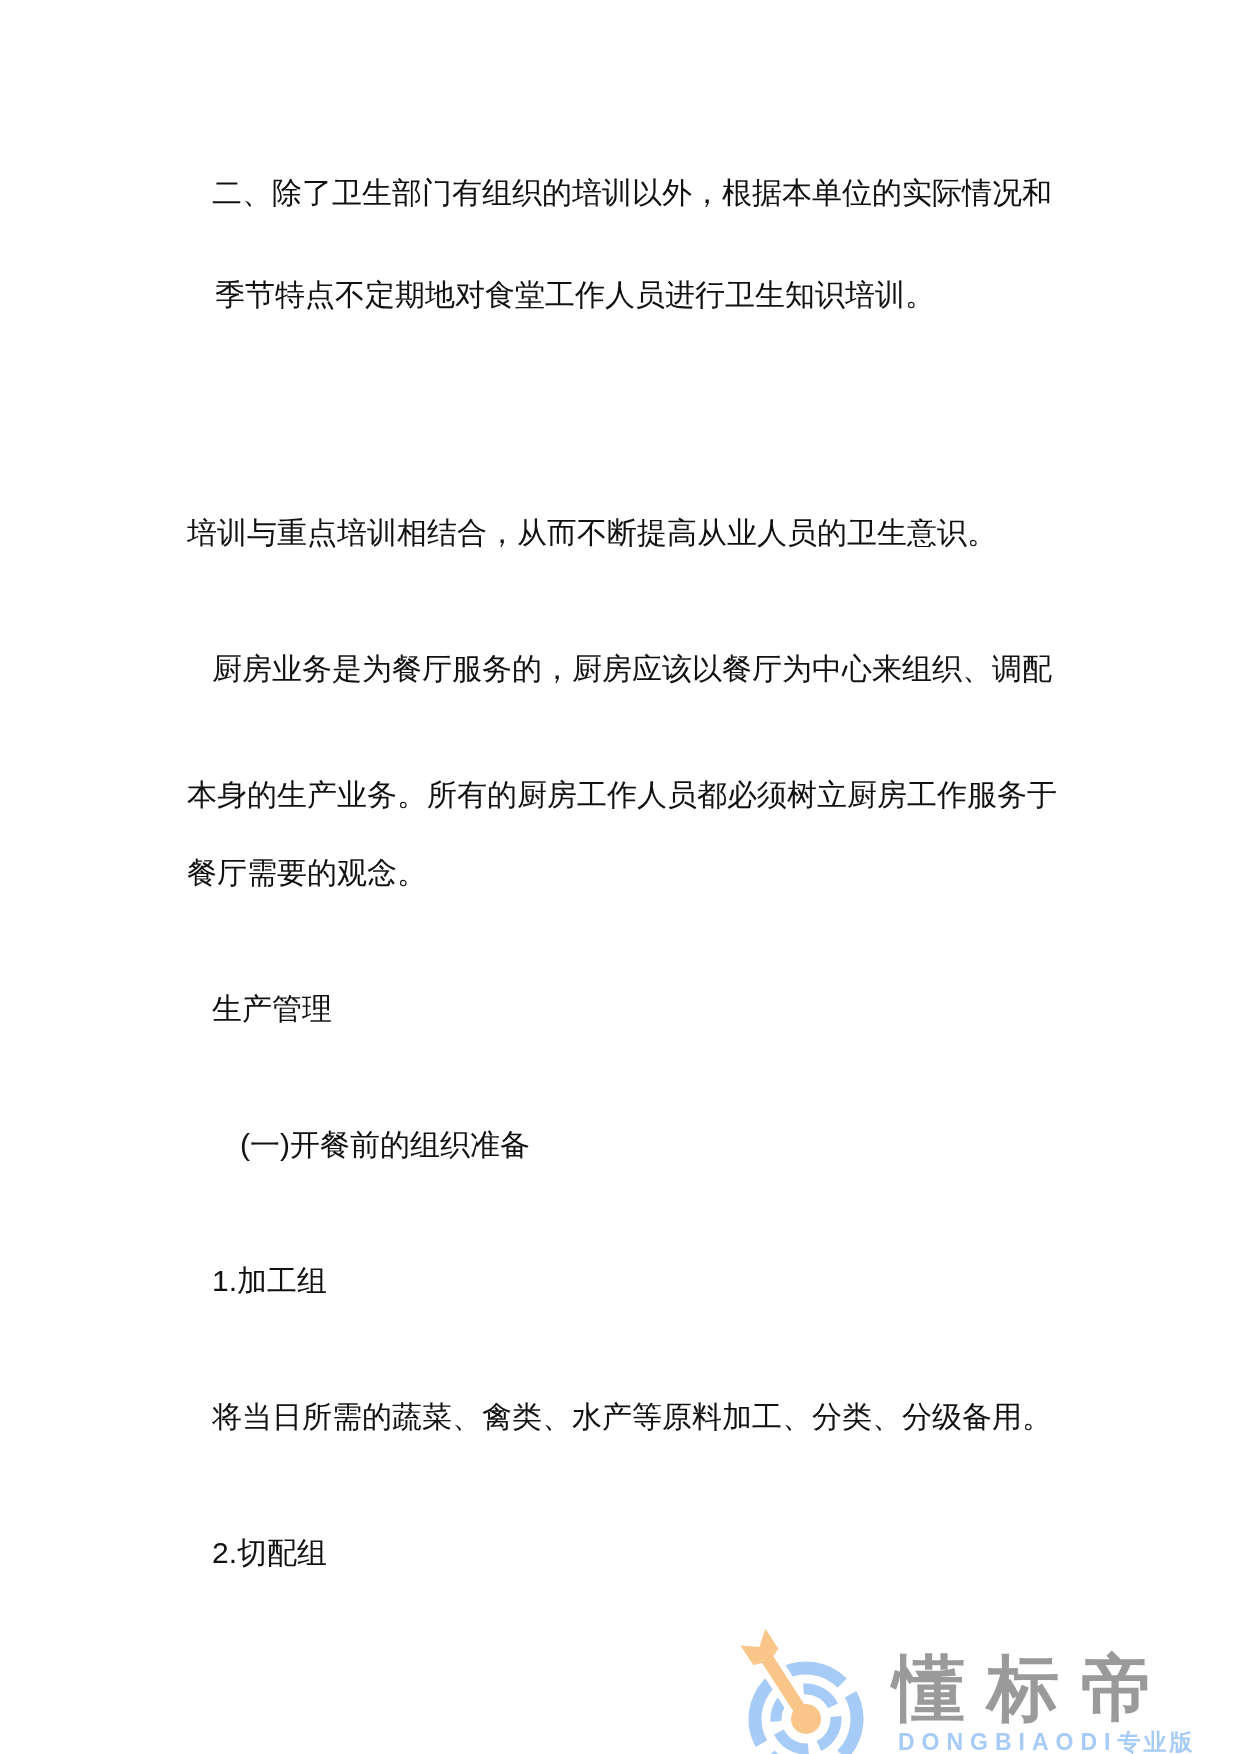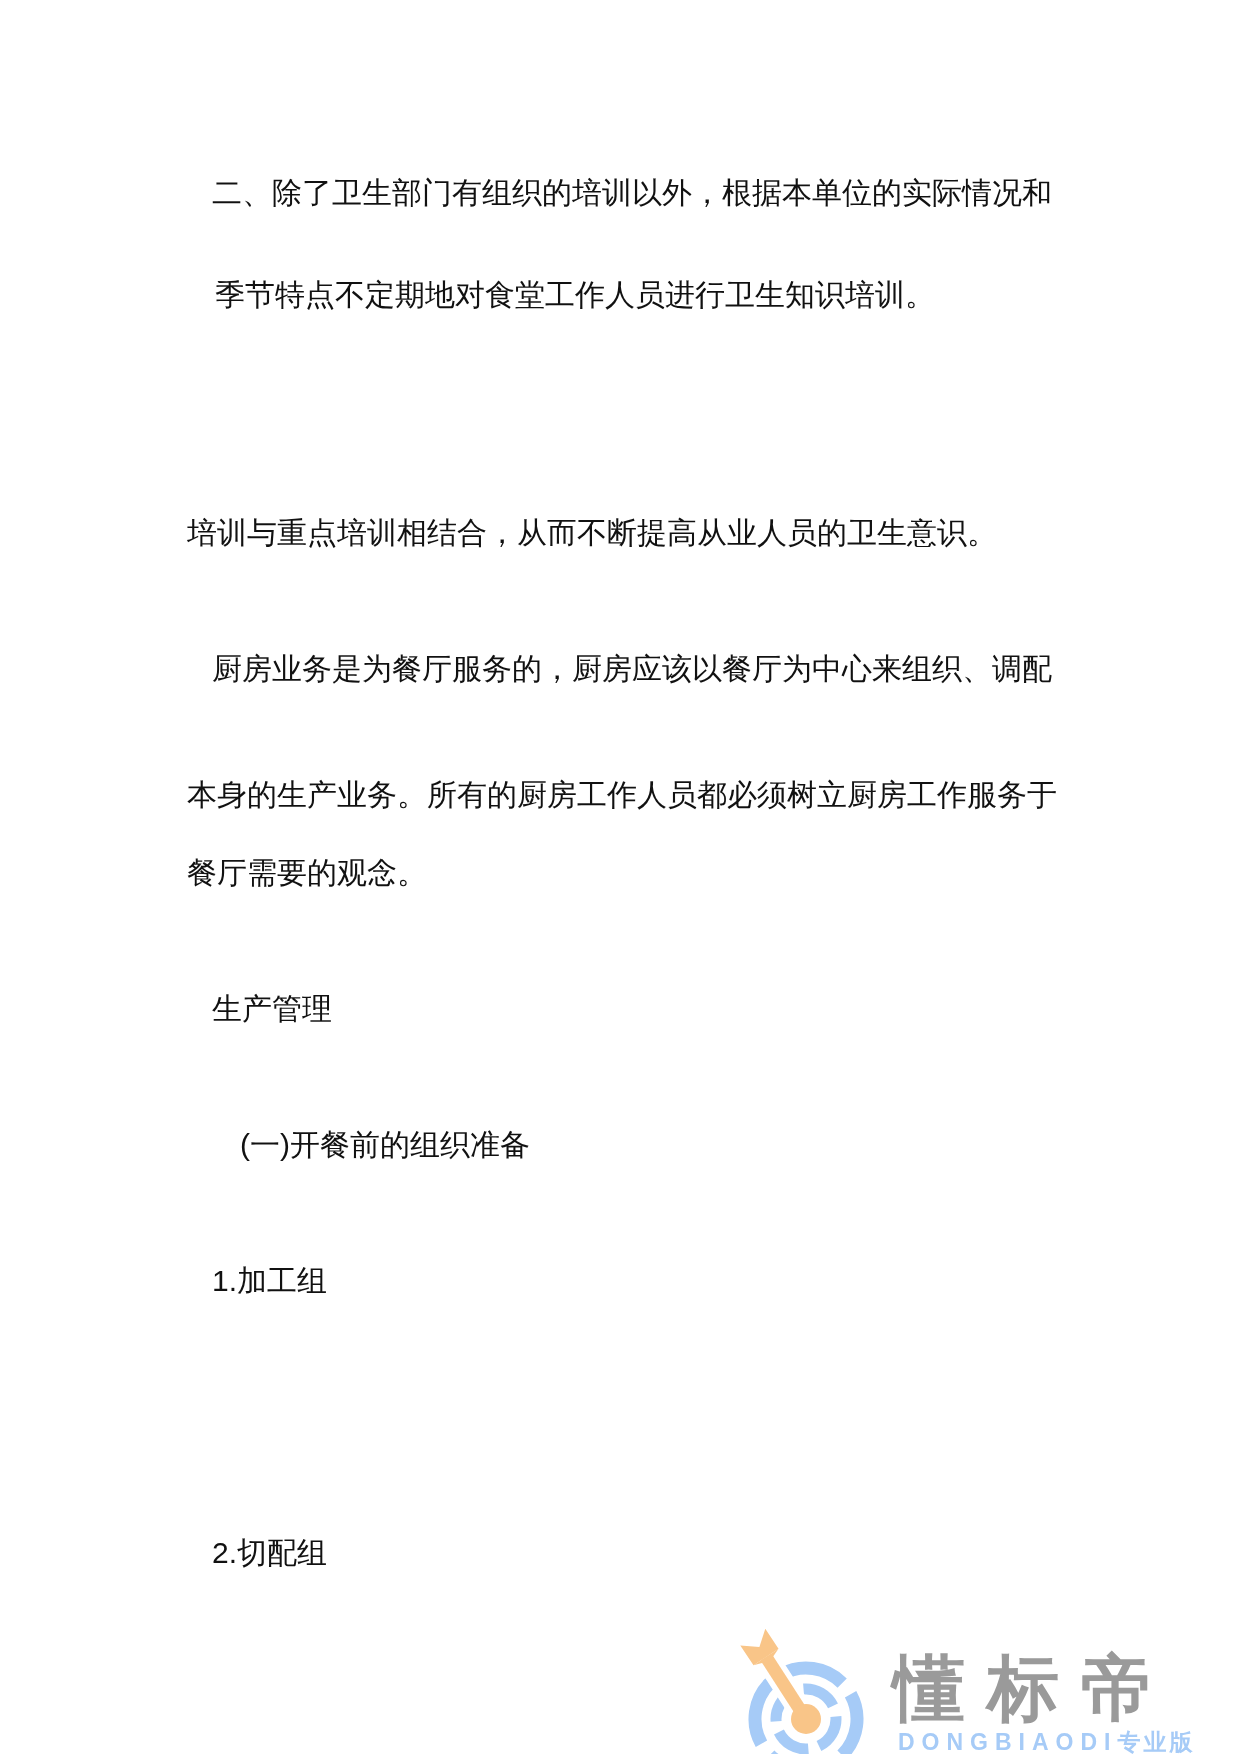--- a/index.html
+++ b/index.html
@@ -72,20 +72,21 @@
 
   <div class="doc-line" style="top:175px; left:212px;">二、除了卫生部门有组织的培训以外，根据本单位的实际情况和</div>
   <div class="doc-line" style="top:277px; left:187px;margin-left:28px;">季节特点不定期地对食堂工作人员进行卫生知识培训。</div>
   <div class="doc-line" style="top:515px; left:187px;">培训与重点培训相结合，从而不断提高从业人员的卫生意识。</div>
   <div class="doc-line" style="top:651px; left:212px;">厨房业务是为餐厅服务的，厨房应该以餐厅为中心来组织、调配</div>
   <div class="doc-line" style="top:753px; left:187px;margin-top:24px;">本身的生产业务。所有的厨房工作人员都必须树立厨房工作服务于</div>
   <div class="doc-line" style="top:855px; left:187px;">餐厅需要的观念。</div>
   <div class="doc-line" style="top:991px; left:212px;">生产管理</div>
   <div class="doc-line" style="top:1127px; left:212px;margin-left:28px;">(一)开餐前的组织准备</div>
   <div class="doc-line" style="top:1263px; left:212px;">1.加工组</div>
+  <div class="doc-line" style="top:1399px; left:212px;">将当日所需的蔬菜、禽类、水产等原料加工、分类、分级备用。</div>
   <div class="doc-line" style="top:1535px; left:212px;">2.切配组</div>
 
   <div class="watermark">
     <svg class="wm-icon" width="160" height="160" viewBox="0 0 160 160" xmlns="http://www.w3.org/2000/svg">
 
       <circle cx="80" cy="100" r="51" fill="none" stroke="#a6cbf7" stroke-width="13" stroke-dasharray="66 14" stroke-dashoffset="33" transform="rotate(8 80 100)"></circle>
 
       <circle cx="80" cy="100" r="30" fill="none" stroke="#a6cbf7" stroke-width="11" stroke-dasharray="36 11" stroke-dashoffset="18" transform="rotate(30 80 100)"></circle>
 
       <line x1="36" y1="32" x2="80" y2="100" stroke="#ffffff" stroke-width="24" stroke-linecap="round"></line>

